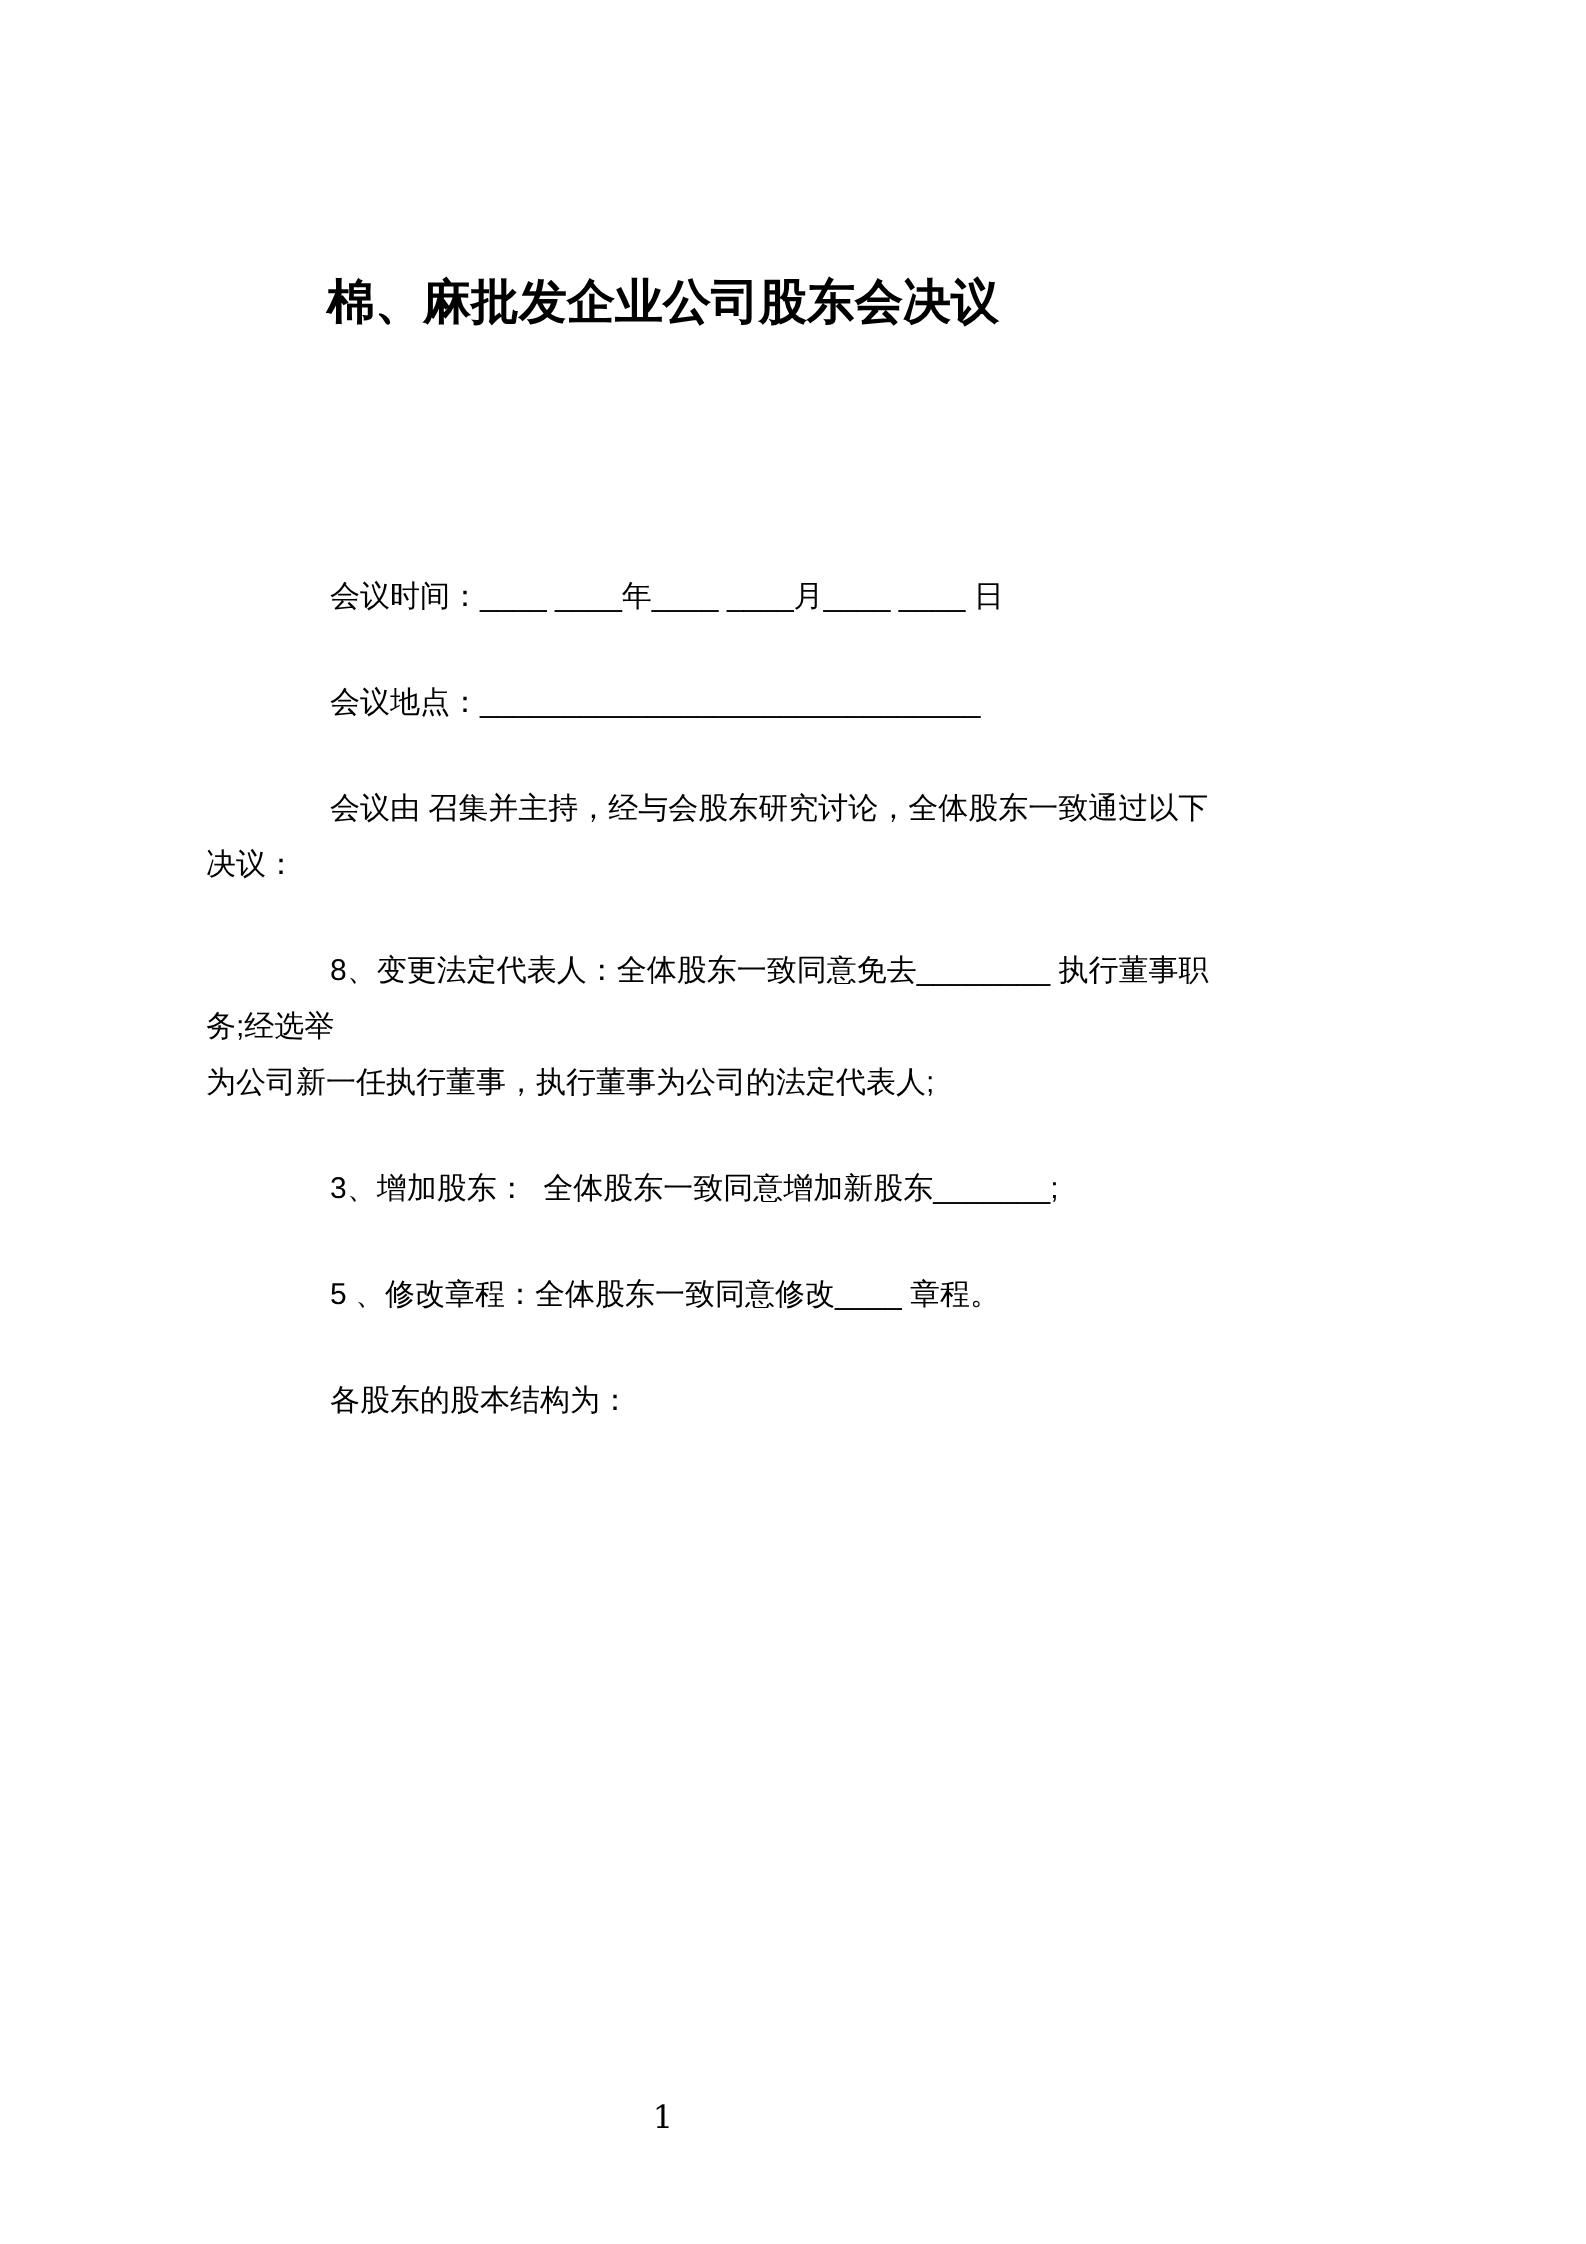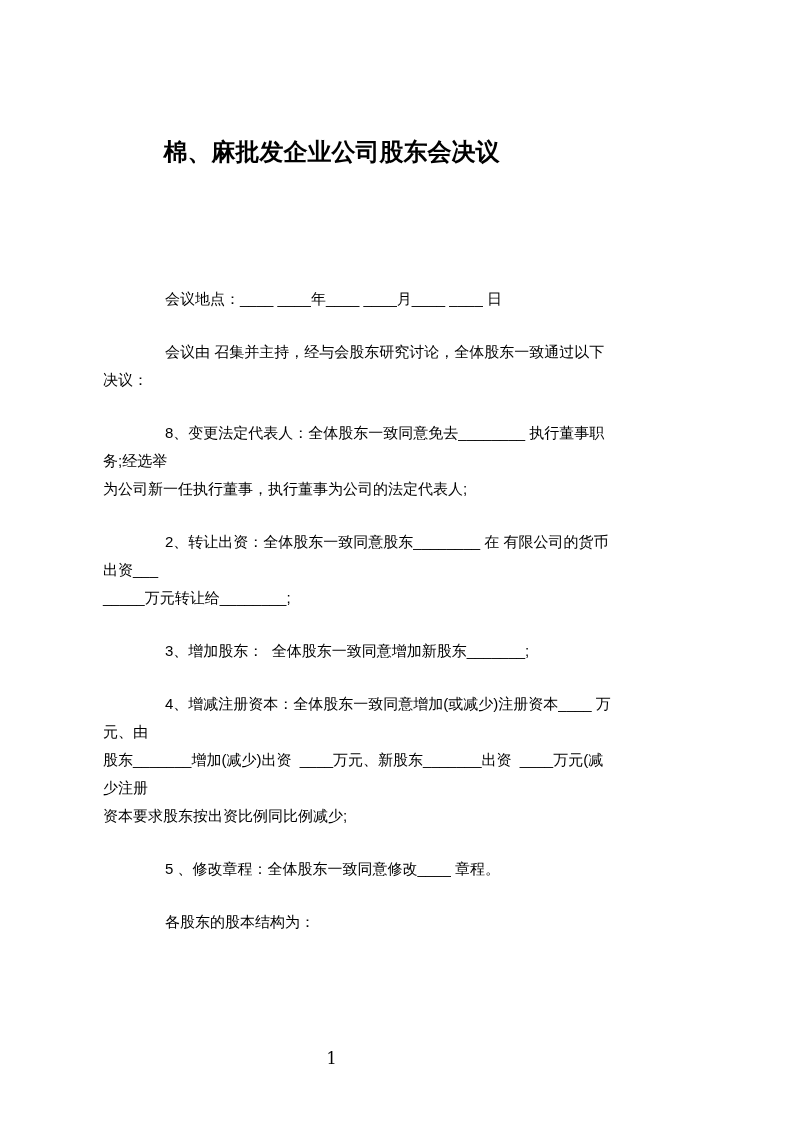--- a/index.html
+++ b/index.html
@@ -51,37 +51,33 @@
   </style>
 </head>
 <body>
 
 <div class="page">
 
   <h1 class="doc-title">棉、麻批发企业公司股东会决议</h1>
 
   <div class="content">
 
-    <p class="para">会议地点：____ ____年____ ____月____ ____ 日</p>
+    <p class="para">会议时间：____ ____年____ ____月____ ____ 日</p>
 
+    <p class="para">会议地点：______________________________</p>
 
 
     <p class="para">会议由 召集并主持，经与会股东研究讨论，全体股东一致通过以下决议：</p>
 
     <p class="para">8、变更法定代表人：全体股东一致同意免去________ 执行董事职务;经选举
 为公司新一任执行董事，执行董事为公司的法定代表人;</p>
 
-    <p class="para">2、转让出资：全体股东一致同意股东________ 在 有限公司的货币出资___
-_____万元转让给________;</p>
 
     <p class="para">3、增加股东：  全体股东一致同意增加新股东_______;</p>
 
-    <p class="para">4、增减注册资本：全体股东一致同意增加(或减少)注册资本____ 万元、由
-股东_______增加(减少)出资  ____万元、新股东_______出资  ____万元(减少注册
-资本要求股东按出资比例同比例减少;</p>
 
     <p class="para">5 、修改章程：全体股东一致同意修改____ 章程。</p>
 
 
     <p class="para">各股东的股本结构为：</p>
 
   </div>
 
   <div class="page-number">1</div>
 

